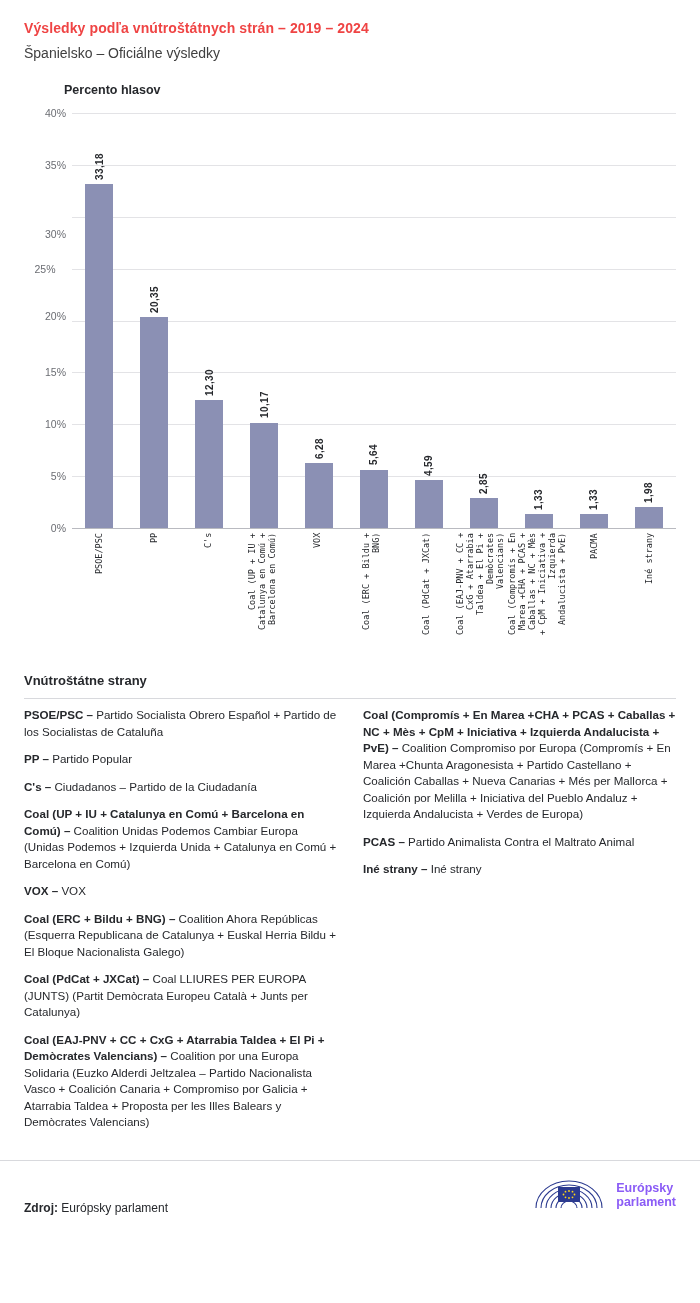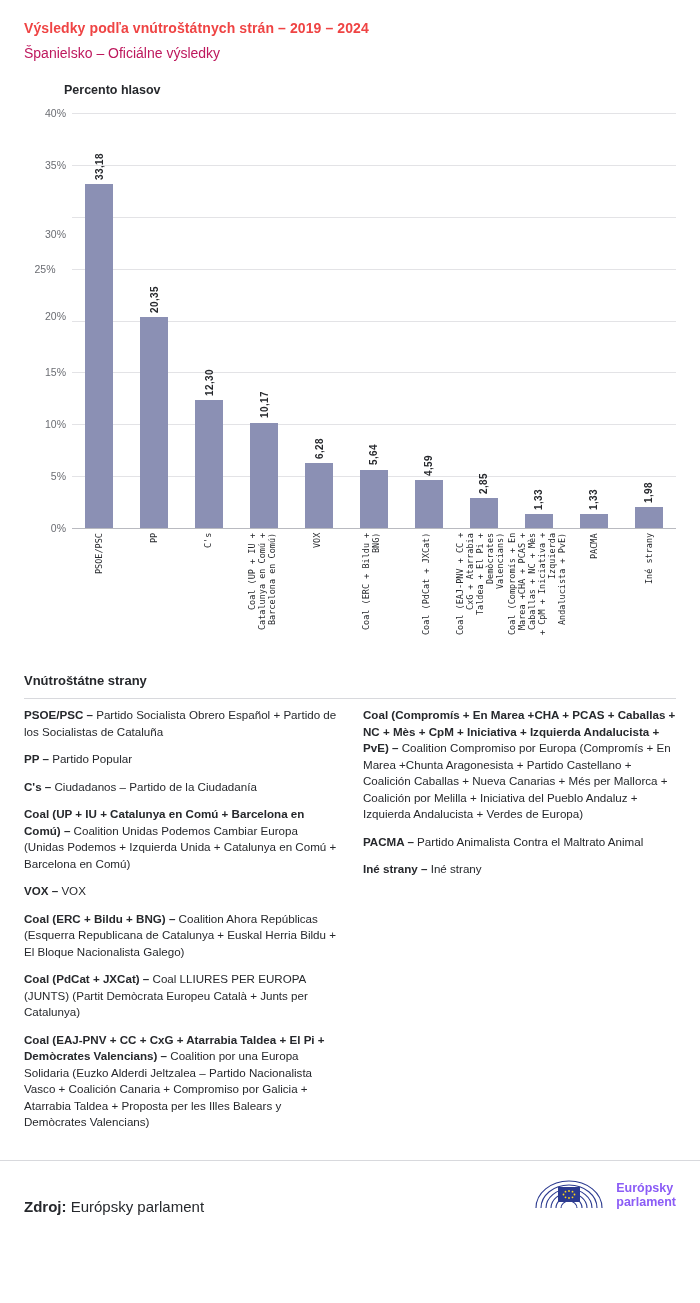--- a/index.html
+++ b/index.html
@@ -17,21 +17,21 @@
   .title {
     font-size:14px;
     font-weight:bold;
     color:#ef4444;
     letter-spacing:0.1px;
     margin:0 0 9px 0;
   }
   .subtitle {
     font-size:14px;
     font-weight:normal;
-    color:#be185d;
+    color:#404040;
     margin:0 0 22px 0;
   }
   .chart-label {
     font-size:12.5px;
     font-weight:bold;
     color:#26282c;
     margin:0 0 16px 0;
     padding-left:40px;
   }
 
@@ -143,21 +143,21 @@
   .footer {
     margin-top:18px;
     border-top:1px solid #d8d9dd;
     padding:14px 24px 18px 24px;
     display:flex;
     align-items:flex-end;
     justify-content:space-between;
     min-height:70px;
   }
   .source {
-    font-size:15px;
+    font-size:12px;
     color:#26282c;
   }
   .source b { font-weight:bold; }
   .logo {
     display:flex;
     align-items:center;
     gap:8px;
   }
   .logo-mark { width:78px; height:40px; }
   .logo-text {
@@ -316,21 +316,21 @@
         <div class="legend-item"><b>PP –</b><span> Partido Popular</span></div>
         <div class="legend-item"><b>C's –</b><span> Ciudadanos – Partido de la Ciudadanía</span></div>
         <div class="legend-item"><b>Coal (UP + IU + Catalunya en Comú + Barcelona en Comú) –</b><span> Coalition Unidas Podemos Cambiar Europa (Unidas Podemos + Izquierda Unida + Catalunya en Comú + Barcelona en Comú)</span></div>
         <div class="legend-item"><b>VOX –</b><span> VOX</span></div>
         <div class="legend-item"><b>Coal (ERC + Bildu + BNG) –</b><span> Coalition Ahora Repúblicas (Esquerra Republicana de Catalunya + Euskal Herria Bildu + El Bloque Nacionalista Galego)</span></div>
         <div class="legend-item"><b>Coal (PdCat + JXCat) –</b><span> Coal LLIURES PER EUROPA (JUNTS) (Partit Demòcrata Europeu Català + Junts per Catalunya)</span></div>
         <div class="legend-item"><b>Coal (EAJ-PNV + CC + CxG + Atarrabia Taldea + El Pi + Demòcrates Valencians) –</b><span> Coalition por una Europa Solidaria (Euzko Alderdi Jeltzalea – Partido Nacionalista Vasco + Coalición Canaria + Compromiso por Galicia + Atarrabia Taldea + Proposta per les Illes Balears y Demòcrates Valencians)</span></div>
       </div>
     <div class="legend-col" id="legend-right">
         <div class="legend-item"><b>Coal (Compromís + En Marea +CHA + PCAS + Caballas + NC + Mès + CpM + Iniciativa + Izquierda Andalucista + PvE) –</b><span> Coalition Compromiso por Europa (Compromís + En Marea +Chunta Aragonesista + Partido Castellano + Coalición Caballas + Nueva Canarias + Més per Mallorca + Coalición por Melilla + Iniciativa del Pueblo Andaluz + Izquierda Andalucista + Verdes de Europa)</span></div>
-        <div class="legend-item"><b>PACMA –</b><span> Partido Animalista Contra el Maltrato Animal</span></div>
+        <div class="legend-item"><b>PCAS –</b><span> Partido Animalista Contra el Maltrato Animal</span></div>
         <div class="legend-item"><b>Iné strany –</b><span> Iné strany</span></div>
       </div>
   </div>
 
   <div class="footer">
     <div class="source">
       <b>Zdroj:</b><span> Európsky parlament</span>
     </div>
     <div class="logo">
       <svg class="logo-mark" viewBox="0 0 78 40">

